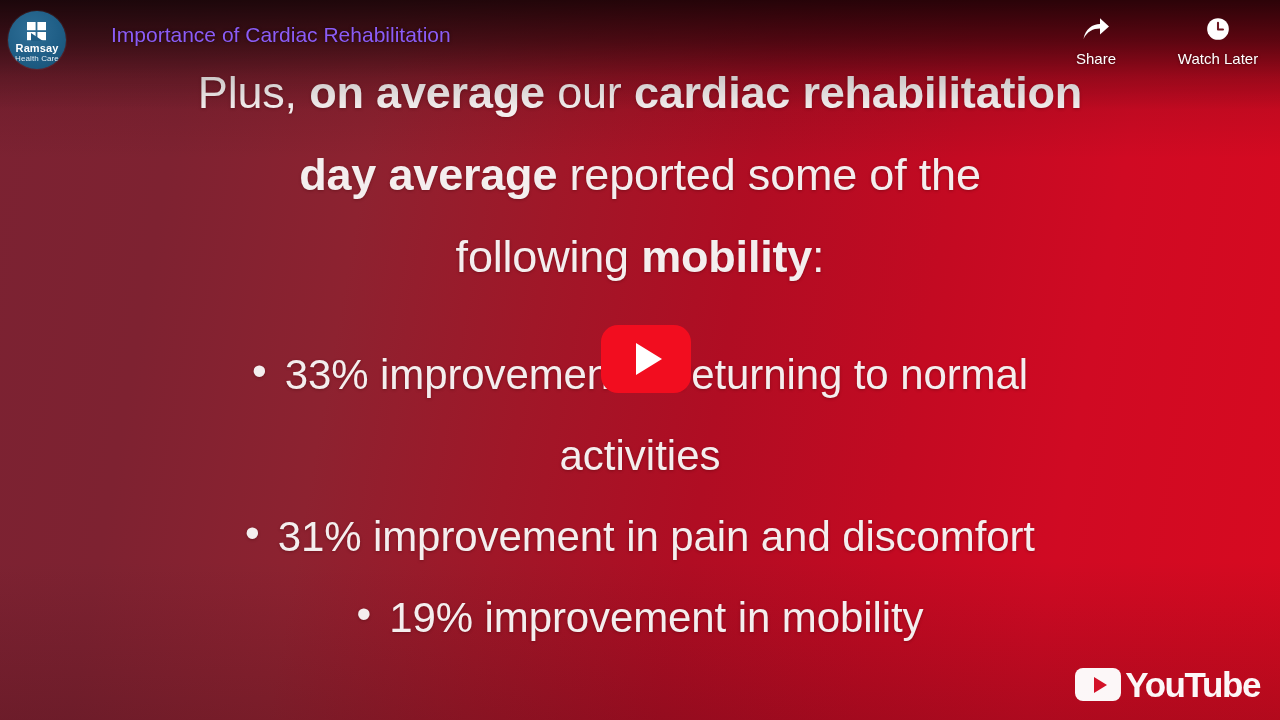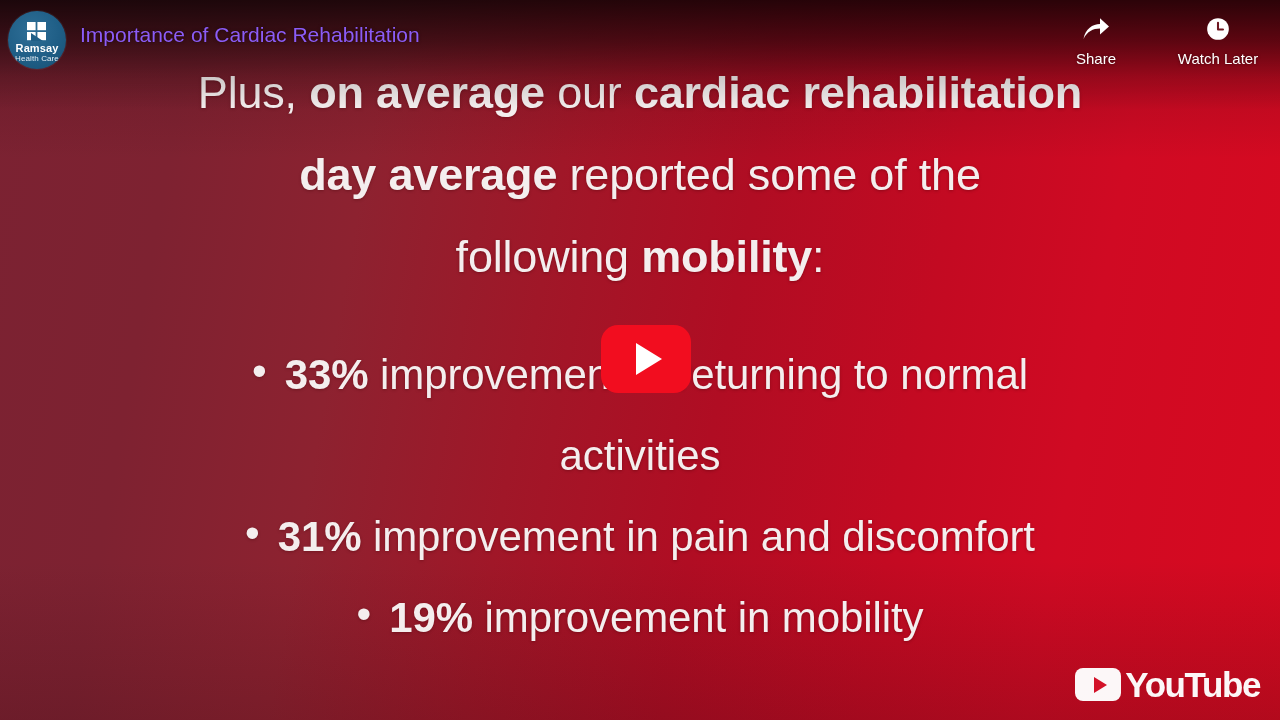--- a/index.html
+++ b/index.html
@@ -64,21 +64,21 @@
     margin-top: 36px;
   }
   .bullet-line {
     font-size: 42px;
     line-height: 81px;
     font-weight: 400;
     letter-spacing: -0.1px;
     text-shadow: 0 1px 3px rgba(60,0,10,.35);
     white-space: nowrap;
   }
-  .bullet-line b { font-weight: 700; }
+  .bullet-line b { font-weight: 400; }
   .bullet-dot {
     display: inline-block;
     font-size: 42px;
     transform: translateY(-4px);
     margin-right: 18px;
   }
   .cont-line {
     font-size: 42px;
     line-height: 81px;
     font-weight: 400;
@@ -98,20 +98,21 @@
     pointer-events: none;
   }
   .top-bar {
     position: absolute;
     left: 0; right: 0; top: 0;
     height: 70px;
     display: flex;
     align-items: flex-start;
     padding: 8px 16px 0 8px;
     box-sizing: border-box;
+    gap: 31px;
   }
 
   .channel-avatar {
     width: 58px;
     height: 58px;
     border-radius: 50%;
     background: radial-gradient(circle at 40% 35%, #2e6e96 0%, #1f5e86 55%, #184f72 100%);
     flex: 0 0 auto;
     position: relative;
     margin-top: 3px;

